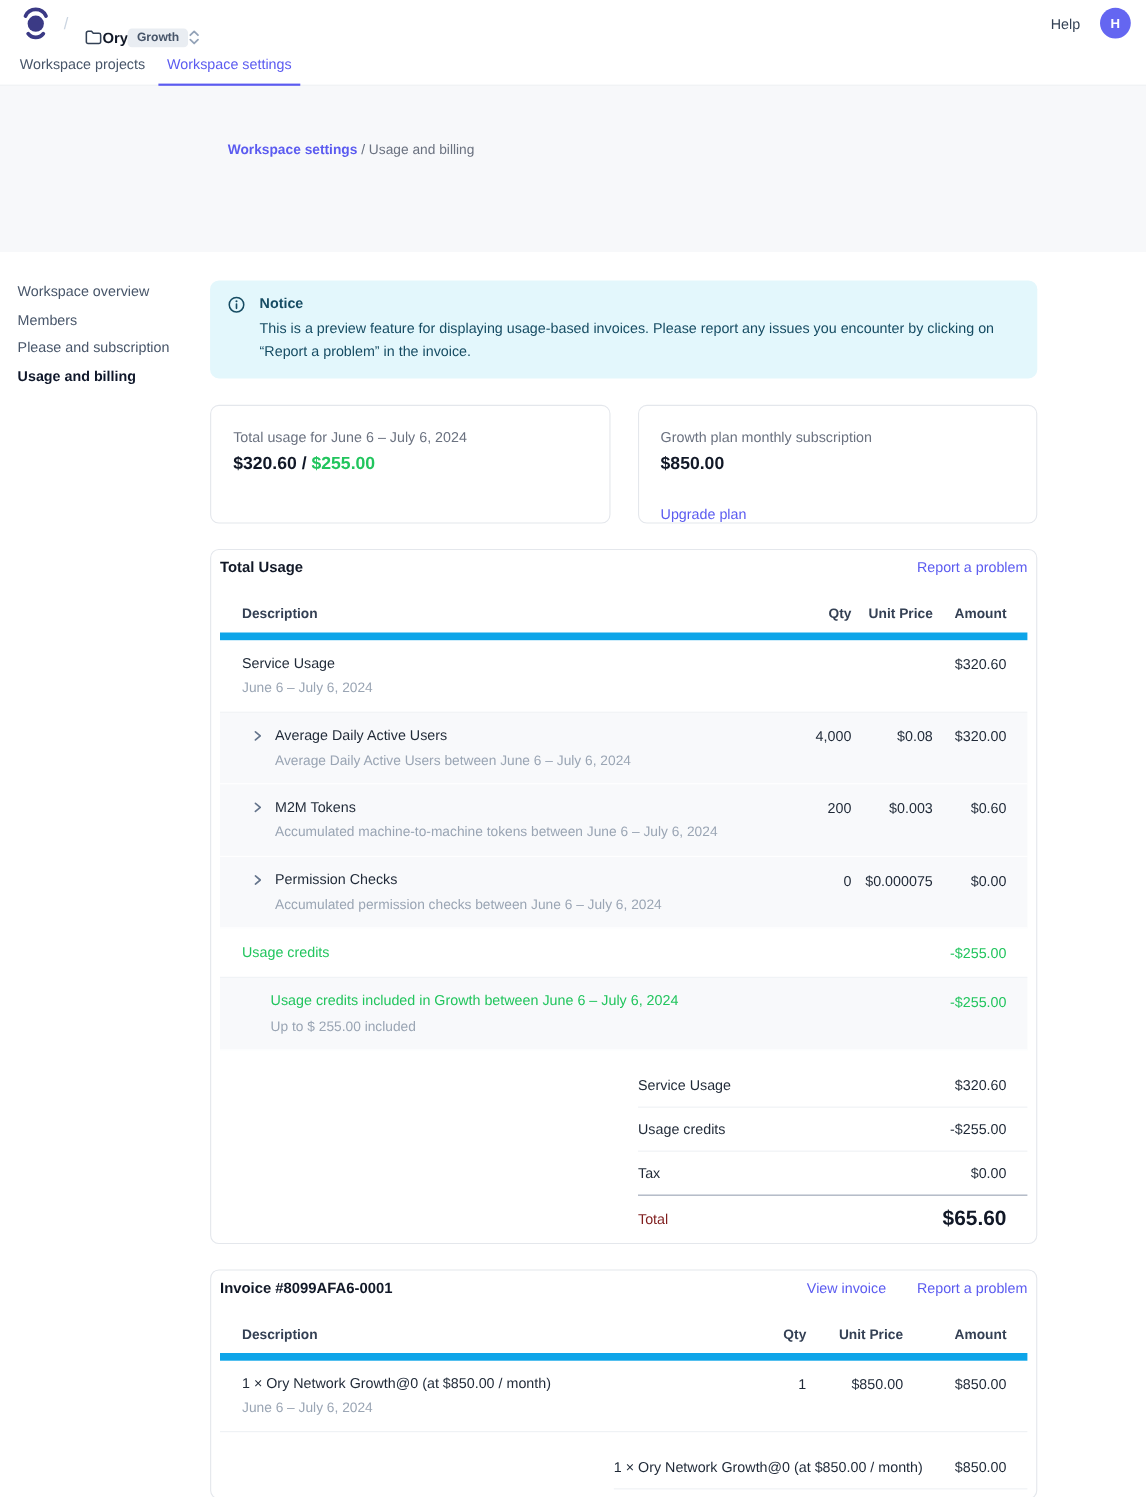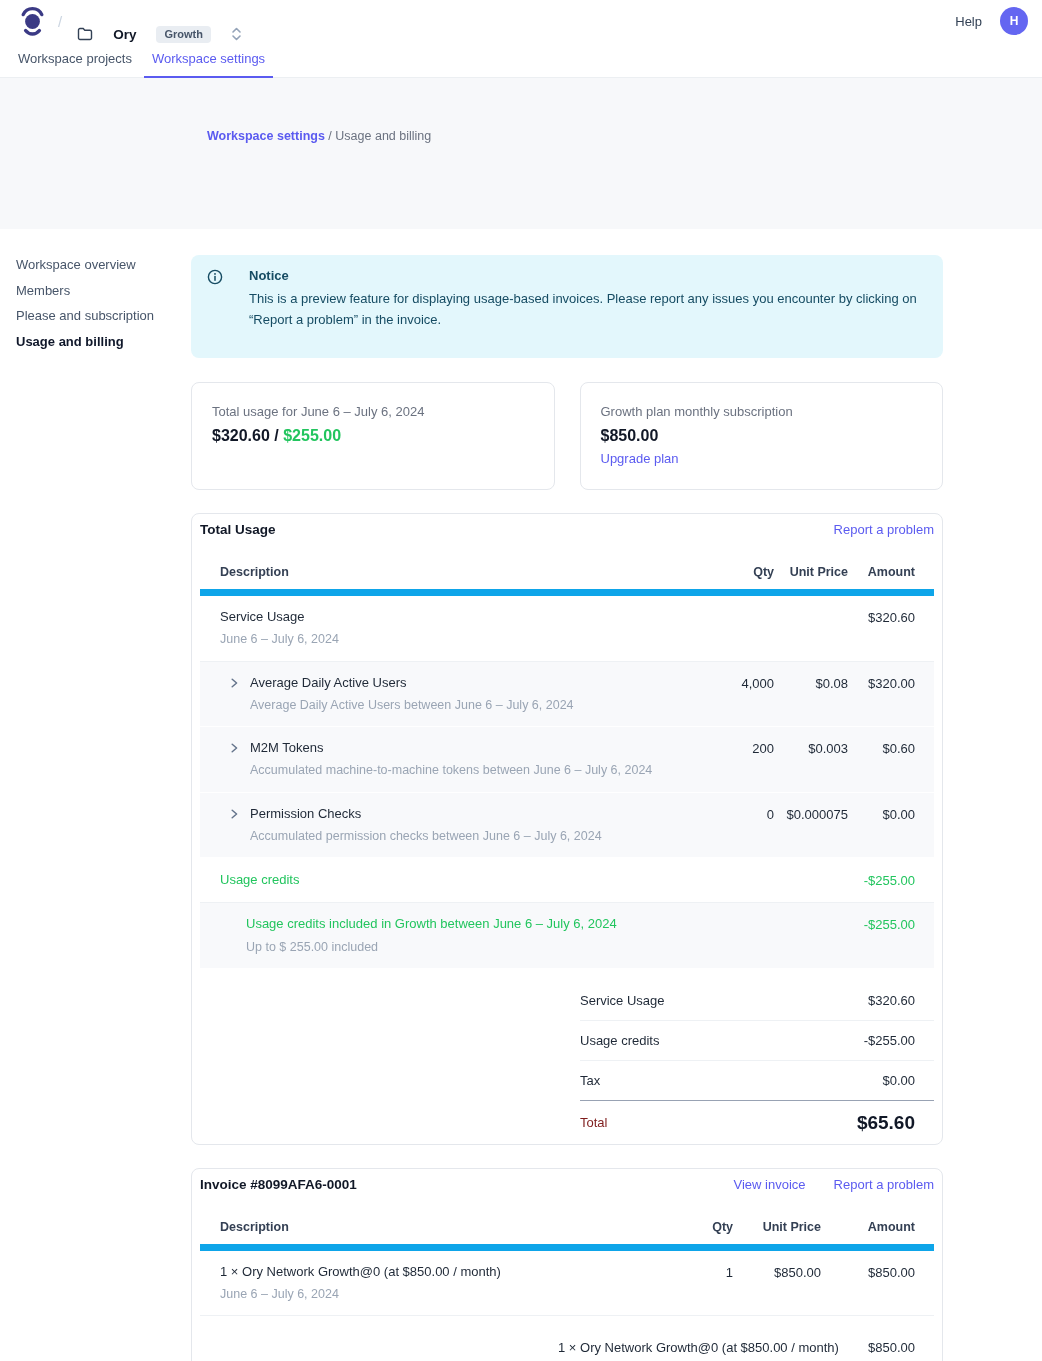--- a/index.html
+++ b/index.html
@@ -7,21 +7,21 @@
   html,body { margin:0; padding:0; }
   body {
     width:1042px; min-height:1361px; background:#ffffff;
     font-family:"Liberation Sans", sans-serif; color:#111827;
     -webkit-font-smoothing:antialiased;
   }
   
   .topbar { height:42px; display:flex; align-items:center; padding:0 14px 0 20px; background:#fff; }
   .logo-wrap { display:flex; align-items:center; cursor:pointer; }
   .top-slash { color:#cbd5e1; font-size:15px; margin:0 15px 0 13px; }
-  .ws-switch { display:flex; align-items:center; gap:20px; cursor:pointer;margin-top:26px; }
+  .ws-switch { display:flex; align-items:center; gap:0; cursor:pointer;margin-top:26px; }
   .ws-name { font-size:13.5px; font-weight:700; color:#111827; }
   .badge { background:#e9edf2; color:#475569; font-size:11px; font-weight:600; padding:3px 8px; border-radius:4px; line-height:1; }
   .spacer { flex:1; }
   .help-link { font-size:13px; color:#334155; margin-right:18px; cursor:pointer; }
   .avatar { width:28px; height:28px; border-radius:50%; background:#6466f1; color:#fff;
             font-size:12px; font-weight:700; display:flex; align-items:center; justify-content:center; cursor:pointer; }
   
   .tabs { display:flex; padding-left:8px; border-bottom:1px solid #eceff2; background:#fff; }
   .tab { font-size:13px; color:#475569; padding:9px 10px 11px; position:relative; cursor:pointer; }
   .tab.active { color:#5b5bf0; font-weight:500; }
@@ -33,32 +33,32 @@
   .crumb-link { color:#5b5bf0; font-weight:600; cursor:pointer; }
   
   .layout { display:flex; }
   .sidebar { width:191px; flex-shrink:0; padding:29px 0 0 16px; }
   .side-item { font-size:13px; color:#475569; margin-bottom:13px; line-height:13px; cursor:pointer; }
   .side-item { height:13px; margin-bottom:12.5px; }
   .side-item + .side-item { margin-top:12.5px; }
   .side-item.active { color:#0f172a; font-weight:700; }
   .main { width:752px; padding:26px 0 16px; }
   
-  .notice { background:#e3f7fc; border-radius:8px; padding:13px 18px 28px 16px; display:flex; gap:26px; color:#164c63; }
+  .notice { background:#e3f7fc; border-radius:8px; padding:13px 18px 14px 16px; display:flex; gap:13px; color:#164c63; }
   .notice-icon { margin-top:1px; flex-shrink:0; }
   .notice-title { font-size:13px; font-weight:700; margin-bottom:5px; }
   .notice-body { font-size:13px; line-height:1.62; max-width:688px; }
   
   .cards { display:flex; gap:25px; margin-top:24px; }
   .card { background:#fff; border:1px solid #e4e7ec; border-radius:8px; }
   .stat-card { width:364px; height:108px; padding:21px 20px; }
   .stat-label { font-size:13px; color:#6b7280; }
   .stat-value { font-size:16px; font-weight:700; margin-top:8px; color:#111827; }
   .stat-credit { color:#22c55e; }
-  .card-link { display:inline-block; font-size:13px; color:#5b5bf0; margin-top:6px; cursor:pointer; }
+  .card-link { display:inline-block; font-size:13px; color:#5b5bf0; margin-top:29px; cursor:pointer; }
   
   .panel { border:1px solid #e4e7ec; border-radius:8px; margin-top:23px; padding:8px; }
   .panel-head { display:flex; justify-content:space-between; align-items:center; }
   .panel-title { font-size:13.5px; font-weight:700; color:#111827; }
   .panel-links { display:flex; gap:28px; }
   .panel-link { font-size:13px; color:#5b5bf0; cursor:pointer; }
   .tbl { margin-top:22px; }
   .grid-u { display:grid; grid-template-columns:1fr 70px 74px 86px; }
   .grid-i { display:grid; grid-template-columns:1fr 70px 88px 113px; }
   .tbl-head { padding:6px 0 10px; border-bottom:7px solid #0ea5e9; font-size:12.5px; font-weight:700; color:#344054; }

